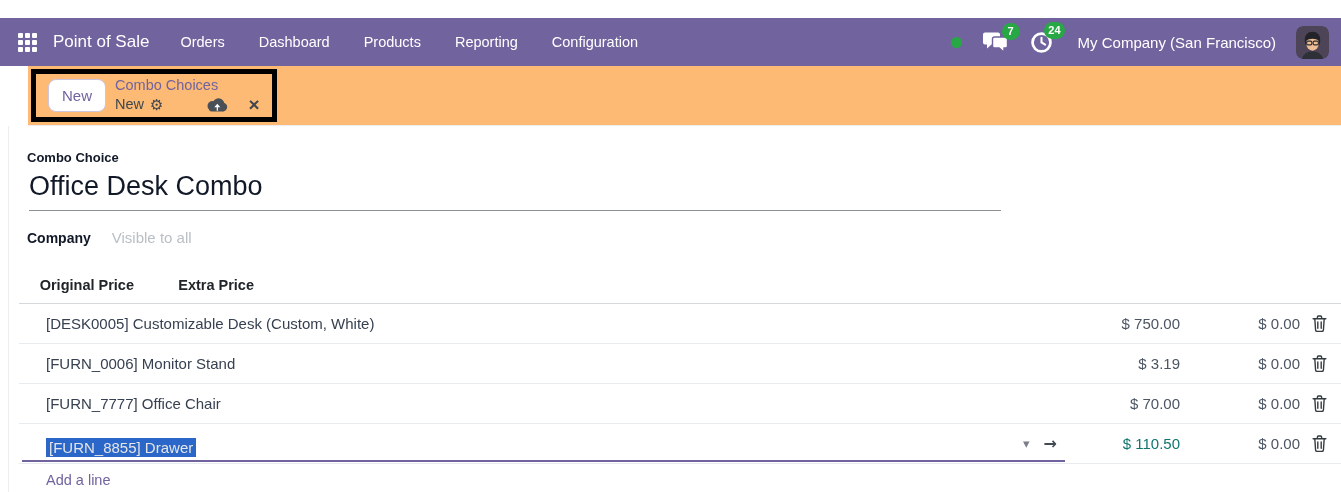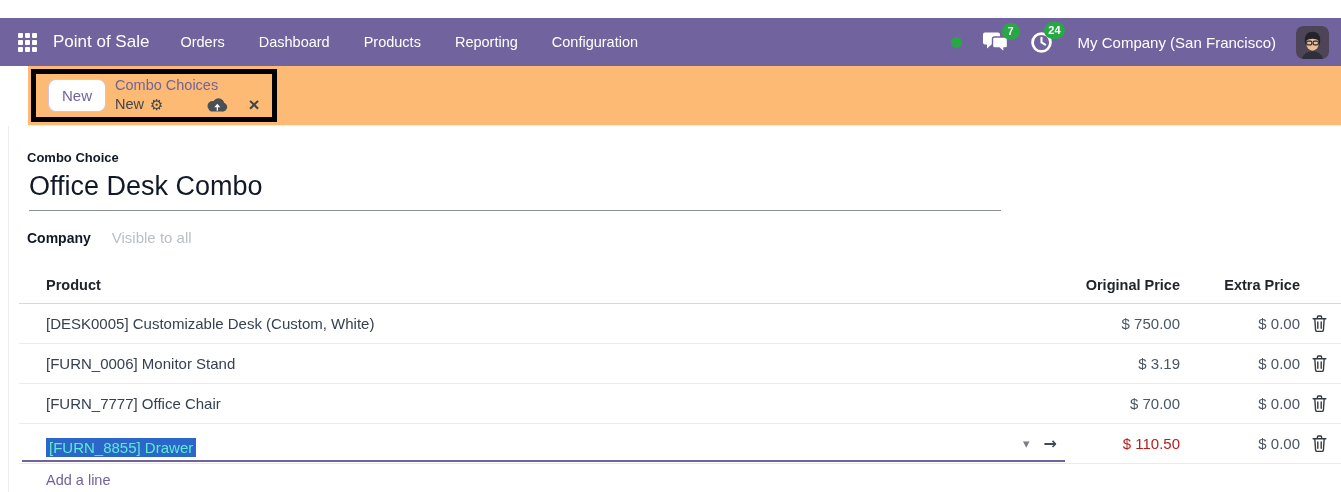--- a/index.html
+++ b/index.html
@@ -46,25 +46,25 @@
   
   .listtable { margin-top:20px; width:1332px; }
   .lhead, .lrow, .lfoot { display:flex; align-items:center; }
   .lhead { height:38px; border-bottom:1px solid #d5d9dc; font-size:14.5px; font-weight:700; color:#212529; }
   .lrow { height:40px; border-bottom:1px solid #e9ecef; font-size:15px; color:#374151; }
   .c-prod { flex:1 1 auto; padding-left:27px; display:flex; align-items:center; position:relative; height:100%; }
   .c-orig { width:115px; text-align:right; color:#4b5563; flex:0 0 auto; }
   .c-extra { width:120px; text-align:right; color:#4b5563; flex:0 0 auto; cursor:text; }
   .c-act { width:51px; flex:0 0 auto; display:flex; align-items:center; padding-left:12px; }
   .trash { cursor:pointer; display:flex; }
-  .editing .sel { background:#2B67C8; color:#5eead4; padding:1px 3px;margin-top:8px; }
+  .editing .sel { background:#2B67C8; color:#e5e5e5; padding:1px 3px;margin-top:8px; }
   .c-prod.edit::after { content:""; position:absolute; left:3px; right:0; bottom:1px; height:2px; background:#71639E; }
   .caret { margin-left:auto; color:#7a7f87; font-size:13px; cursor:pointer; font-family:"DejaVu Sans",sans-serif; }
   .goto { margin:0 8px 0 14px; color:#434a52; font-size:16px; font-weight:600; cursor:pointer; font-family:"DejaVu Sans",sans-serif; }
-  .muted { color:#b91c1c; }
+  .muted { color:#0f766e; }
   .lfoot { height:33px; border-bottom:1px solid #e9ecef; }
   .add-line { margin-left:27px; color:#71639E; font-size:14.5px; cursor:pointer; }
 </style>
 </head>
 <body>
 
 <div class="screen">
 
   <header class="topbar">
     <div class="apps-grid">
@@ -145,21 +145,20 @@
     <div class="field-label">Combo Choice</div>
     <div class="title-input">Office Desk Combo</div>
 
     <div class="company-row">
       <div class="company-label">Company</div>
       <div class="company-placeholder">Visible to all</div>
     </div>
 
     <div class="listtable">
       <div class="lhead">
-        <div class="c-prod">Product</div>
         <div class="c-orig" style="color:#212529">Original Price</div>
         <div class="c-extra" style="color:#212529">Extra Price</div>
         <div class="c-act"></div>
       </div>
 
       <div class="lrow">
         <div class="c-prod">[DESK0005] Customizable Desk (Custom, White)</div>
         <div class="c-orig">$ 750.00</div>
         <div class="c-extra">$ 0.00</div>
         <div class="c-act">

